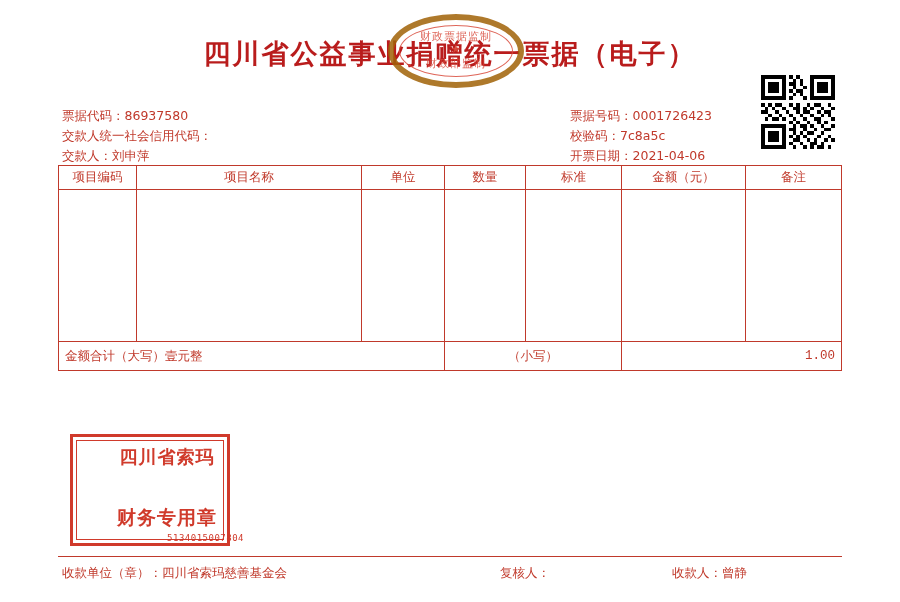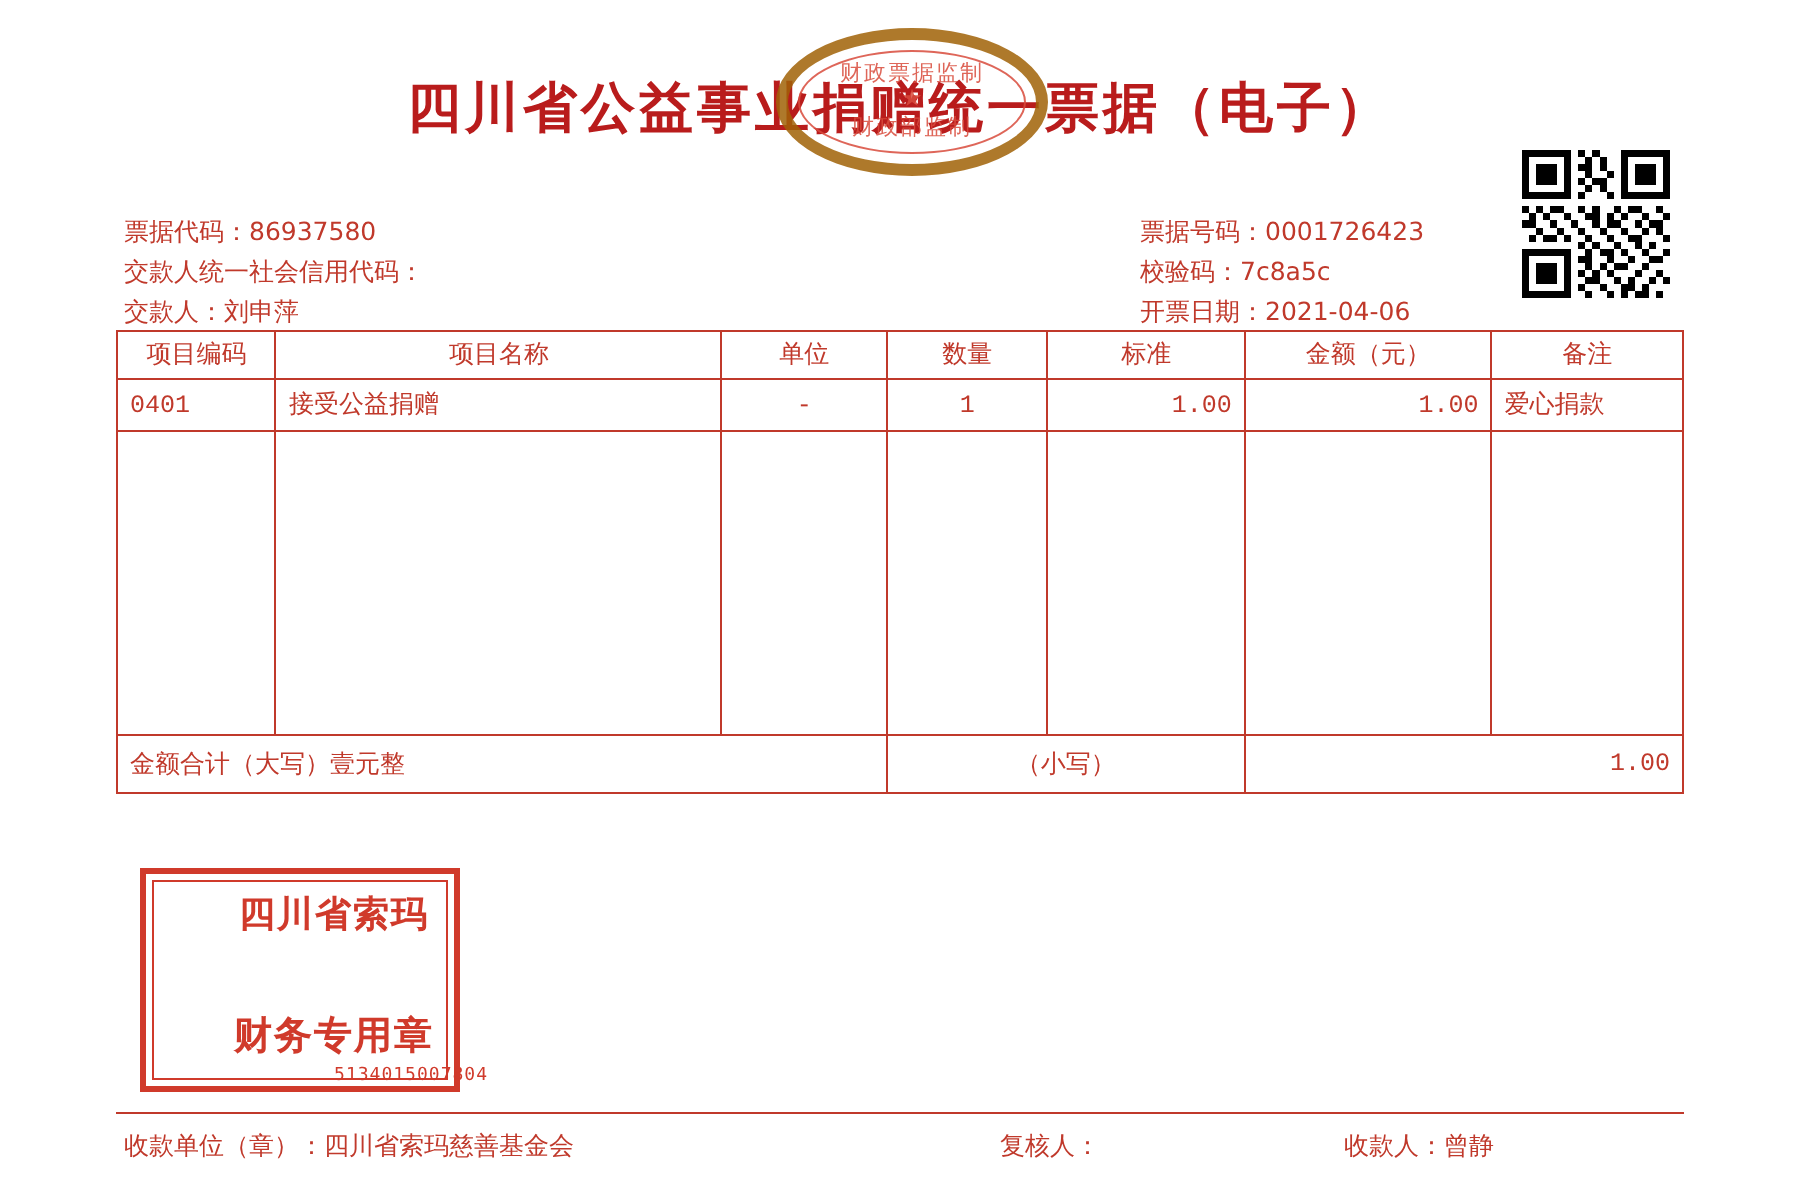--- a/index.html
+++ b/index.html
@@ -382,29 +382,20 @@
           <th class="col-code">项目编码</th>
           <th class="col-name">项目名称</th>
           <th class="col-unit">单位</th>
           <th class="col-qty">数量</th>
           <th class="col-std">标准</th>
           <th class="col-amt">金额（元）</th>
           <th class="col-note">备注</th>
         </tr>
       </thead>
       <tbody>
-        <tr>
-          <td class="code">0401</td>
-          <td class="name">接受公益捐赠</td>
-          <td class="unit">-</td>
-          <td class="qty">1</td>
-          <td class="std">1.00</td>
-          <td class="amt">1.00</td>
-          <td class="note">爱心捐款</td>
-        </tr>
         <tr class="filler">
           <td></td>
           <td></td>
           <td></td>
           <td></td>
           <td></td>
           <td></td>
           <td></td>
         </tr>
         <tr class="totals-row">

